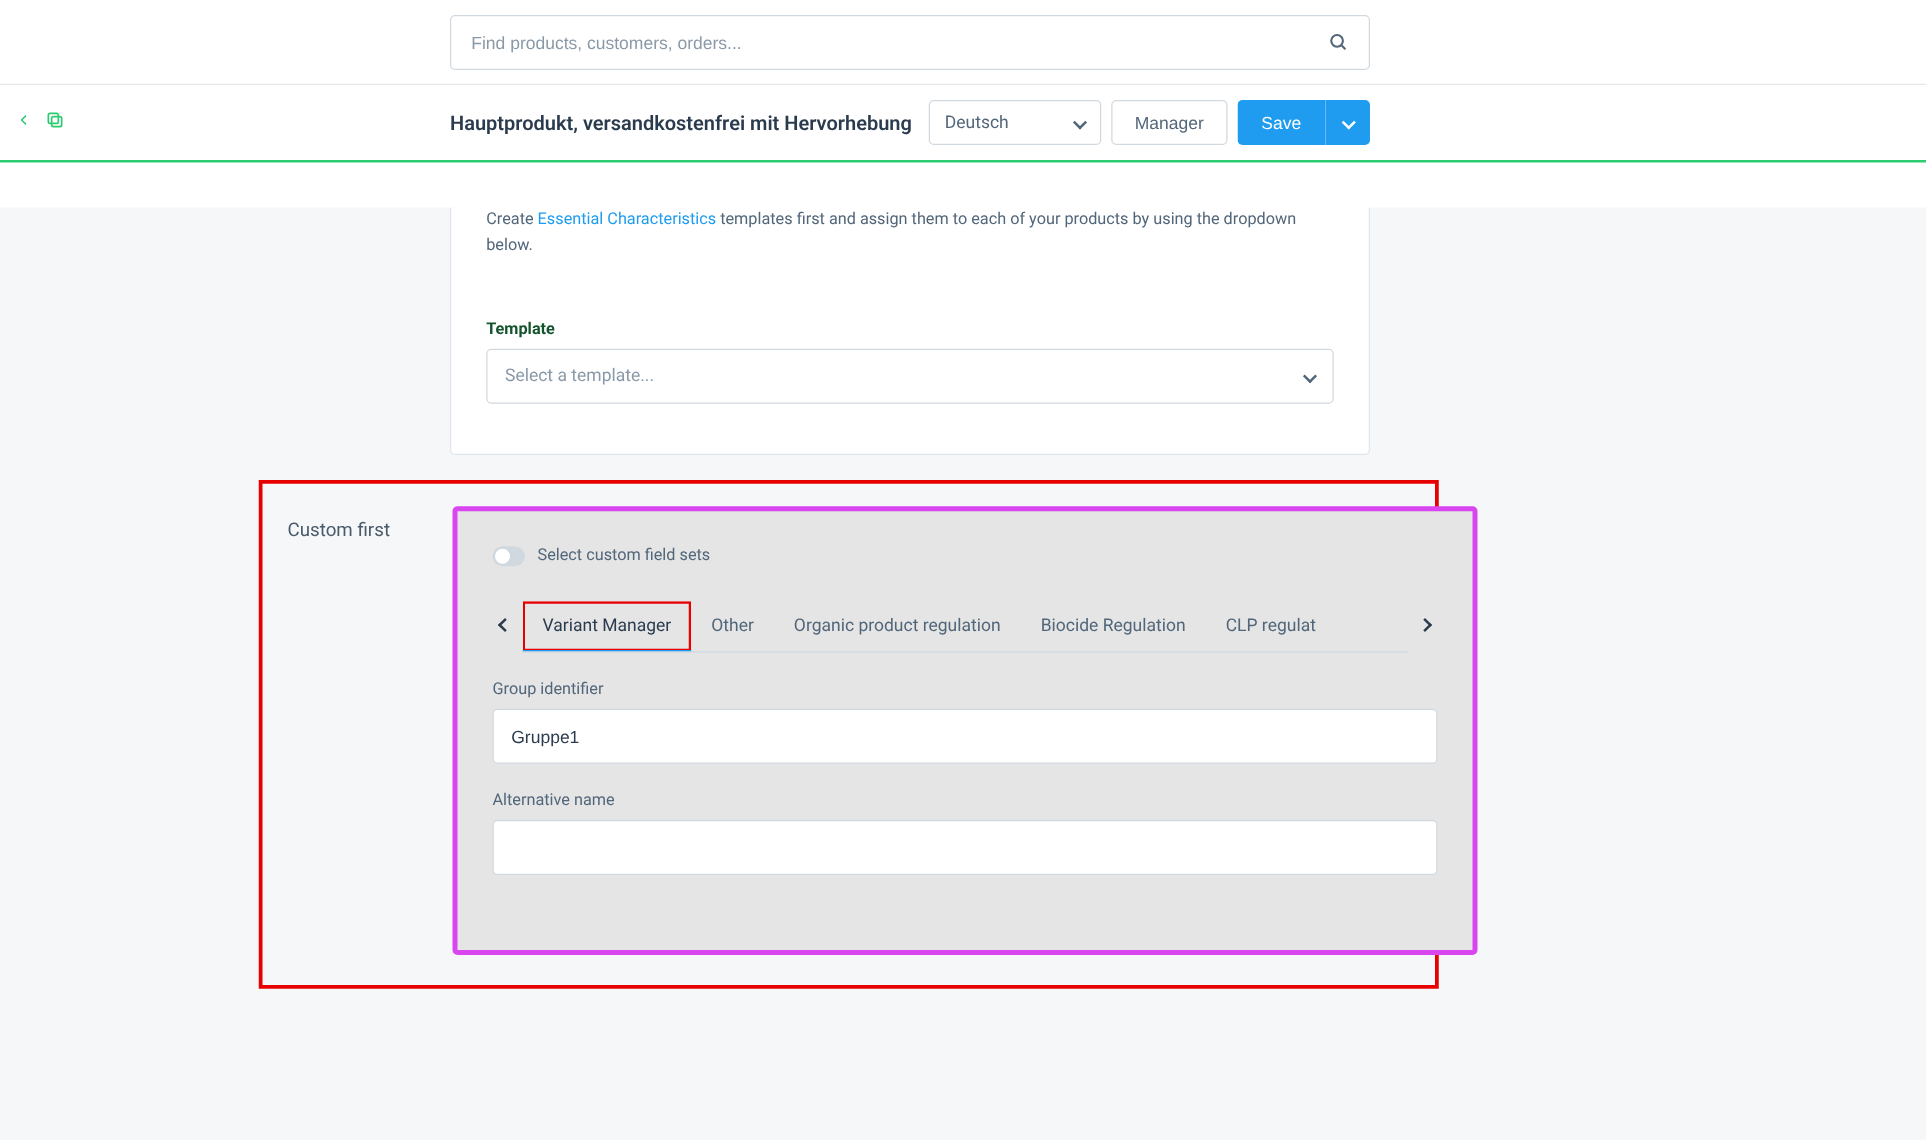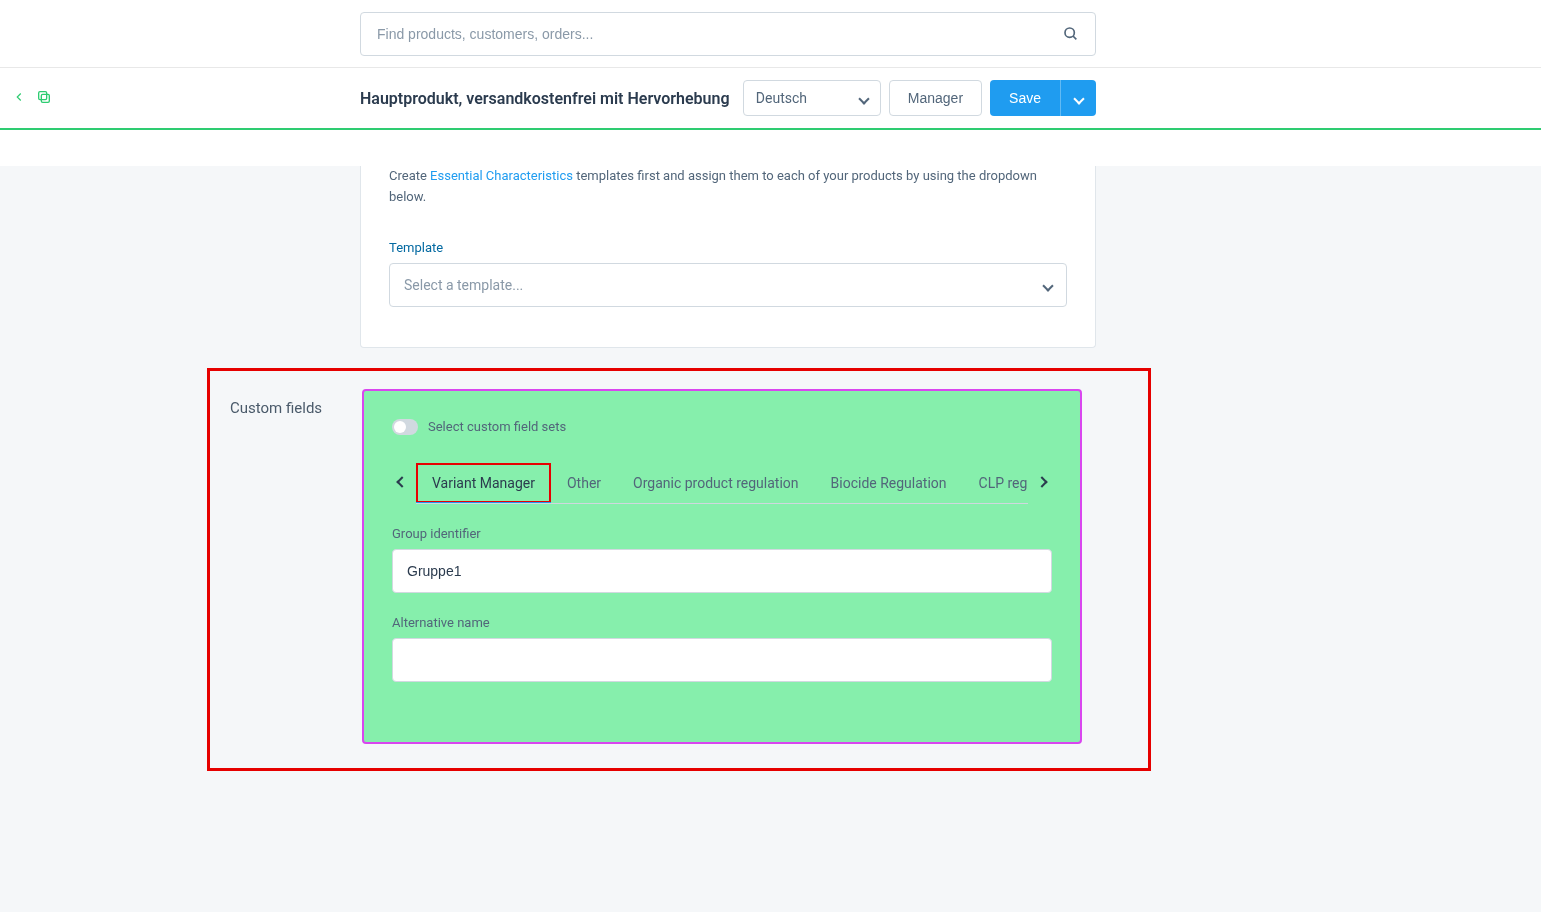--- a/index.html
+++ b/index.html
@@ -29,26 +29,26 @@
   .btn-split-drop { width: 36px; height: 36px; background: #1f9cf0; border-left: 1px solid rgba(255,255,255,0.3); border-top-right-radius: 4px; border-bottom-right-radius: 4px; display: flex; align-items: center; justify-content: center; color: #fff; cursor: pointer; }
 
   
   .page-bg { background: #f5f7f9; min-height: 780px; padding-top: 0; }
 
   
   .card { background: #fff; border: 1px solid #e0e6eb; border-radius: 4px; margin-left: 360px; width: 736px; }
   .card-upper { padding: 0 28px 40px 28px; }
   .desc-text { font-size: 13px; color: #52667a; margin-top: 36px; line-height: 1.6; }
   .desc-text a { color: #1f9cf0; text-decoration: none; }
-  .field-label { font-size: 13px; color: #0369a1; margin-top: 32px; margin-bottom: 8px; display: block; }
+  .field-label { font-size: 13px; color: #14532d; margin-top: 48px; margin-bottom: 8px; display: block; font-weight: bold; }
   .select-box { width: 100%; height: 44px; border: 1px solid #d1d9e0; border-radius: 4px; display: flex; align-items: center; justify-content: space-between; padding: 0 14px; background: #fff; }
   .select-box .placeholder { color: #8a99a8; }
   .highlight-box { border: 3px solid #e60000; padding: 18px 18px 24px 0; width: 944px; margin-left: 207px; margin-top: 20px; position: relative; }
   .highlight-box .section-title { position: absolute; left: 20px; top: 28px; font-size: 15px; color: #4a5a6a; }
-  .card-custom { background: #86efac; border: 2px solid #d946ef; border-radius: 4px; margin-left: 152px; width: 720px; padding: 28px 28px 60px 28px; }
+  .card-custom { background: #e5e5e5; border: 4px solid #d946ef; border-radius: 4px; margin-left: 152px; width: 820px; padding: 28px 28px 60px 28px; }
 
   .toggle-row { display: flex; align-items: center; gap: 10px; margin-bottom: 28px; }
   .toggle { width: 26px; height: 16px; background: #d1d9e0; border-radius: 10px; position: relative; cursor: pointer; }
   .toggle::after { content: ''; position: absolute; top: 2px; left: 2px; width: 12px; height: 12px; background: #fff; border-radius: 50%; }
   .toggle-label { font-size: 13px; color: #52667a; }
 
   .tabs-wrap { position: relative; display: flex; align-items: center; }
   .tabs-arrow { width: 20px; display: flex; align-items: center; justify-content: center; color: #2b3b4e; cursor: pointer; user-select: none; flex-shrink: 0; }
   .tabs { flex: 1; display: flex; border-bottom: 1px solid #cfd7de; overflow: hidden; margin: 0 4px; }
   .tab { padding: 12px 16px; font-size: 14px; color: #52667a; cursor: pointer; white-space: nowrap; position: relative; }
@@ -119,21 +119,21 @@
       <span>Create </span><a href="#">Essential Characteristics</a><span> templates first and assign them to each of your products by using the dropdown below.</span>
     </p>
     <label class="field-label">Template</label>
     <div class="select-box">
       <span class="placeholder">Select a template...</span>
       <span><i class="chevron"></i></span>
     </div>
   </div>
 
   <div class="highlight-box">
-    <div class="section-title">Custom fields</div>
+    <div class="section-title">Custom first</div>
 
     <div class="card-custom">
       <div class="toggle-row">
         <div class="toggle"></div>
         <span class="toggle-label">Select custom field sets</span>
       </div>
 
       <div class="tabs-wrap">
         <div class="tabs-arrow">
             <i class="chevron chevron-left"></i>

